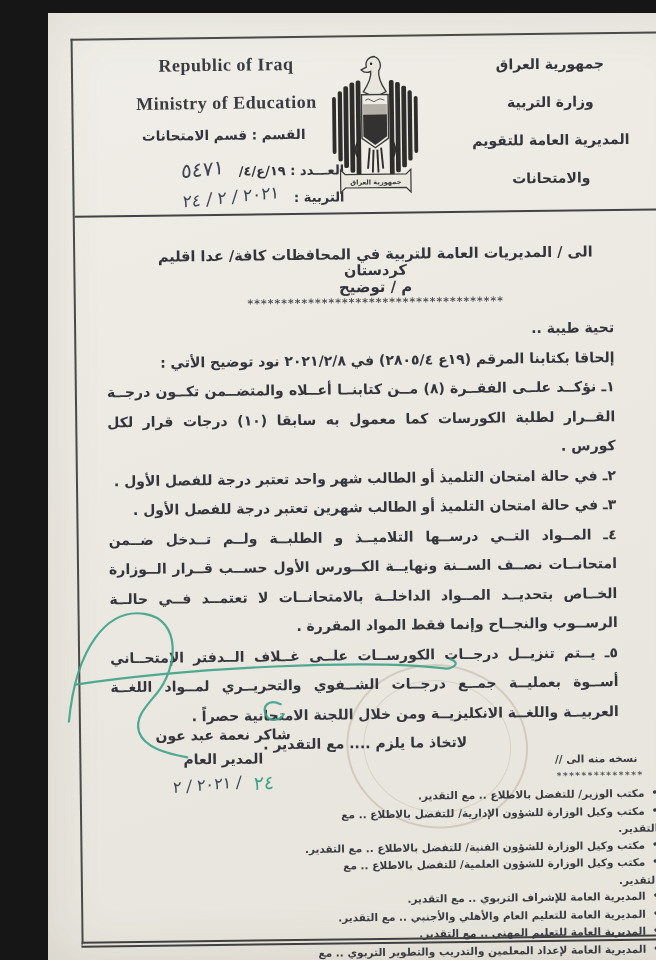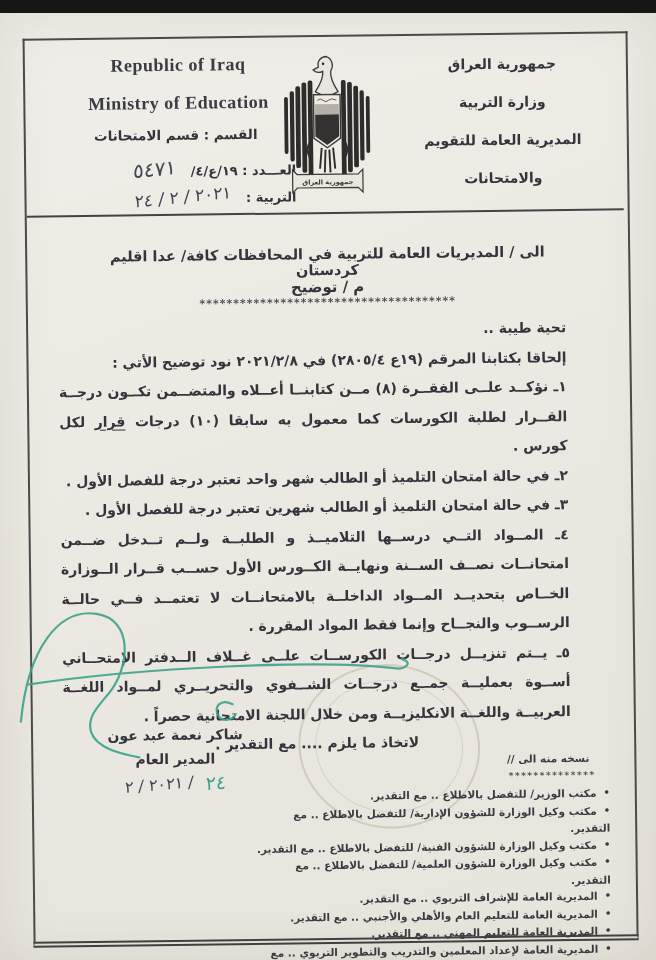--- a/index.html
+++ b/index.html
@@ -1,18 +1,18 @@
 <!DOCTYPE html>
 <html lang="ar"><head>
 <meta charset="utf-8">
 <style>
   html,body{margin:0;padding:0;}
   body{width:656px;height:960px;overflow:hidden;background:#161616;
        font-family:"DejaVu Sans",sans-serif;}
-  .photo{position:relative;width:544px;height:960px;background:#161616;}
+  .photo{position:relative;width:544px;height:960px;background:#161616;margin-left:48px;}
   .paper{position:absolute;left:0;top:13px;width:656px;height:947px;
          background:linear-gradient(160deg,#f0eee8 0%,#ebe8e1 55%,#e7e4dc 100%);
          box-shadow:inset 0 0 55px rgba(90,80,60,.12);}
   .tilt{position:absolute;left:0;top:0;width:656px;height:960px;
         transform:rotate(-.7deg);transform-origin:328px 470px;}
   .frame{position:absolute;left:28px;top:22px;width:601px;height:901px;
          border:2px solid #4a4a49;border-bottom:6px double #404040;}
   .hsep{position:absolute;left:30px;top:199px;width:597px;height:2px;background:#434345;}
 
   .ink{color:#34353c;}
@@ -42,21 +42,21 @@
   .subj{position:absolute;left:30px;top:265px;width:600px;direction:rtl;text-align:center;
         font-size:15px;font-weight:bold;}
   .stars1{position:absolute;left:30px;top:283px;width:600px;text-align:center;
           font-size:11px;letter-spacing:1px;color:#4c4d53;font-weight:bold;}
 
   .bodytxt{position:absolute;left:60px;top:303px;width:508px;direction:rtl;
            font-size:14px;font-weight:bold;line-height:29.5px;text-align:justify;
            text-justify:inter-word;z-index:2;}
   .bodytxt p{margin:0;}
   .center-p{text-align:center;}
-  .u{text-decoration:underline;text-underline-offset:3px;}
+  .u{text-underline-offset:3px;}
 
   .sig{position:absolute;left:82px;top:708px;width:180px;direction:rtl;text-align:center;
        font-size:14px;font-weight:bold;line-height:24px;z-index:2;}
   .sigdate{direction:ltr;font-weight:400;}
 
   .cc{position:absolute;left:250px;top:740px;width:362px;direction:rtl;text-align:right;
       font-size:10.5px;font-weight:bold;line-height:16.5px;color:#3a3b41;z-index:2;}
   .cc .cchdr{padding-left:0;padding-right:26px;}
   .cc .ccstars{padding-right:20px;font-size:9px;letter-spacing:1.5px;color:#55565c;}
   .cc ul{list-style:none;margin:2px 0 0 0;padding:0 6px 0 0;}

